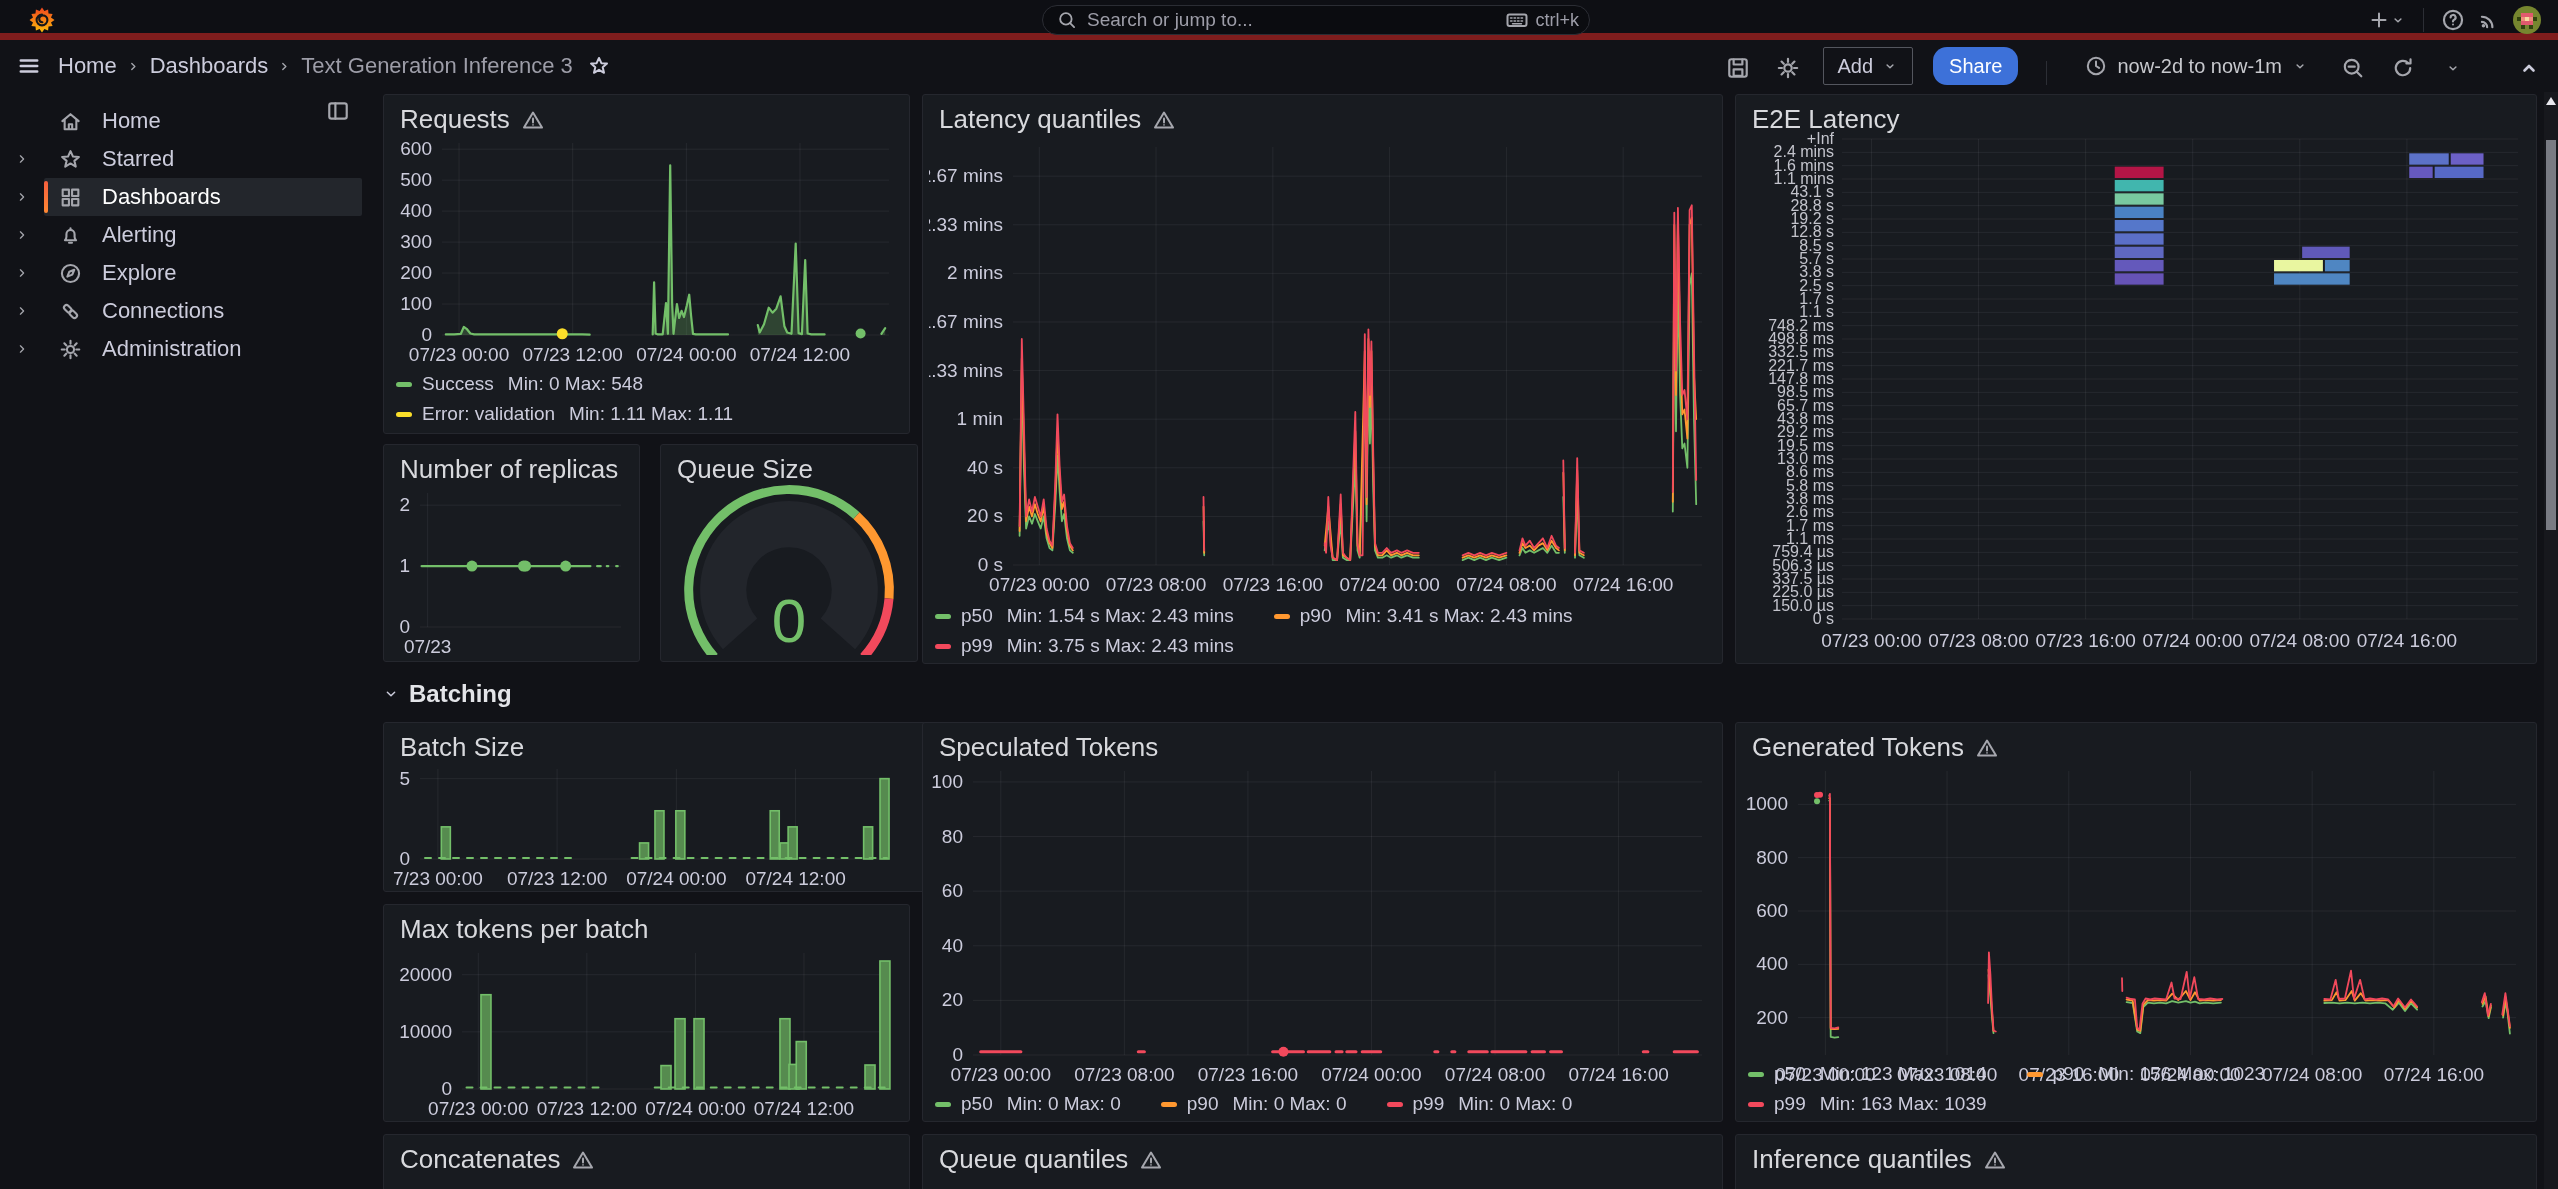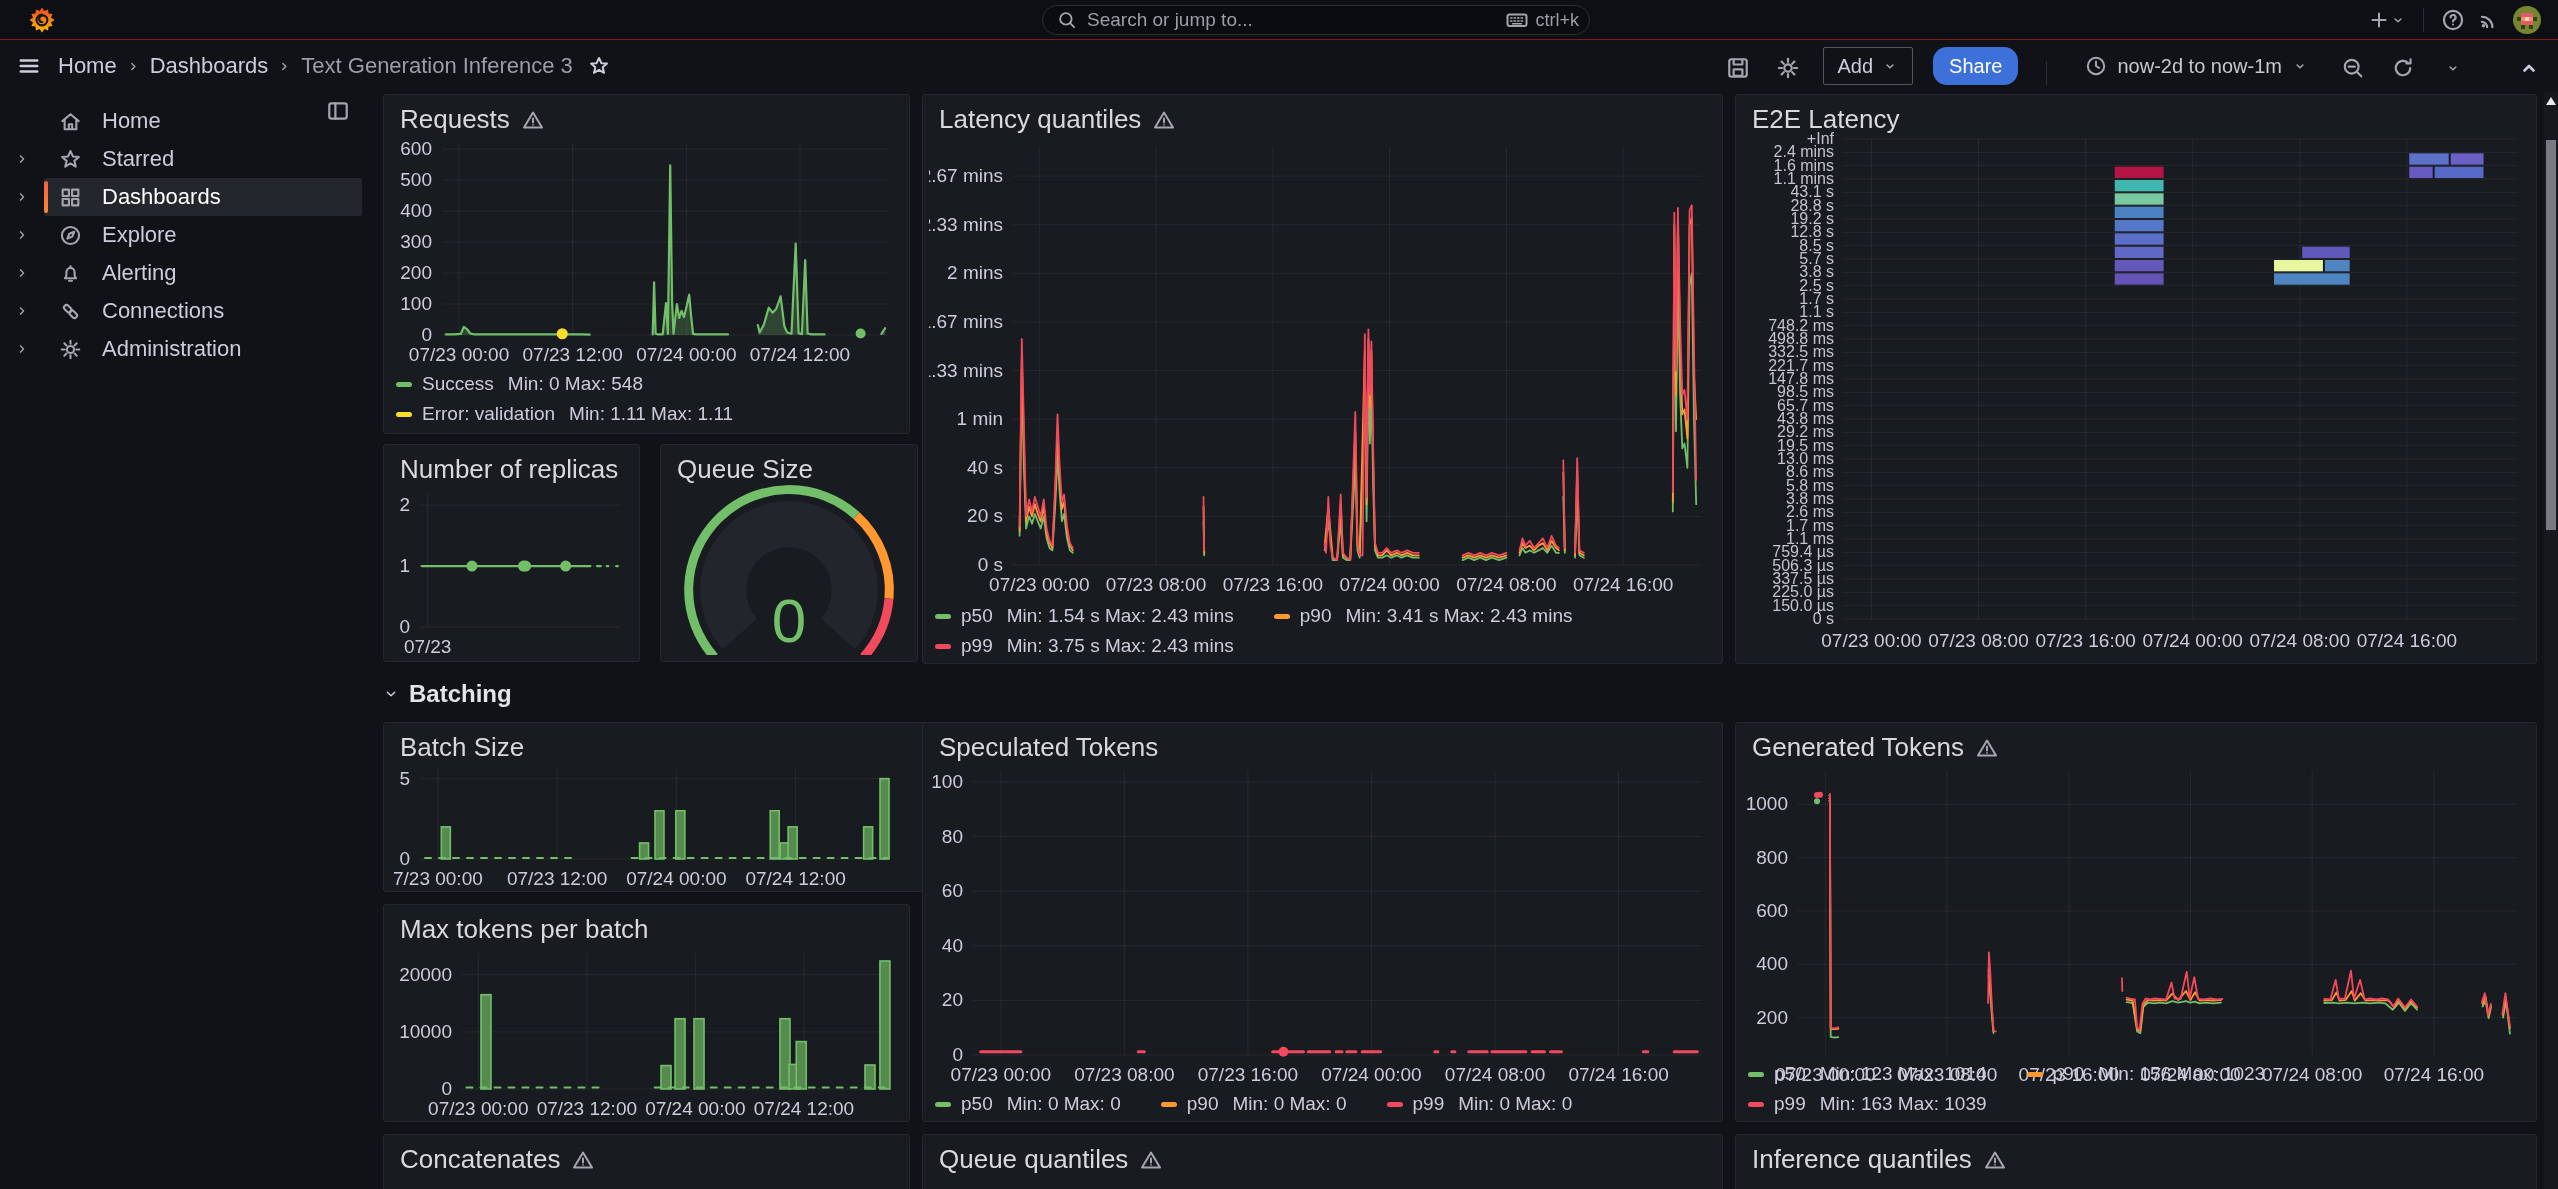--- a/index.html
+++ b/index.html
@@ -7,21 +7,21 @@
   body {
     width:2558px; height:1189px; position:relative; overflow:hidden;
     background:#111217; color:#ccccdc;
     font-family:"Liberation Sans", sans-serif; font-size:20px;
   }
   svg { display:block; }
   .ico { stroke:#a5a6ad; fill:none; stroke-width:2; stroke-linecap:round; stroke-linejoin:round; }
   .ico.bright { stroke:#ccccdc; }
 
   
-  .topnav { position:absolute; left:0; top:0; right:0; height:40px; background:#0e0f14; border-bottom:1px solid #7f1d1d; }
+  .topnav { position:absolute; left:0; top:0; right:0; height:40px; background:#0e0f14; border-bottom:7px solid #7f1d1d; }
   .logo { position:absolute; left:28px; top:6px; }
   .search-box { position:absolute; left:1042px; top:5px; width:548px; height:30px; background:#0b0c10;
     border:1px solid #2b2d34; border-radius:16px; display:flex; align-items:center; padding:0 10px 0 14px; color:#9d9da8; font-size:19px; }
   .search-box .ph { flex:1; margin-left:10px; }
   .kbd-badge { display:flex; align-items:center; gap:7px; color:#9d9da8; font-size:18px; }
   .nav-right { position:absolute; right:14px; top:0; height:40px; display:flex; align-items:center; gap:6px; }
   .ibtn { height:34px; min-width:30px; display:flex; align-items:center; justify-content:center; border-radius:4px; cursor:pointer; padding:0 3px; }
   .vdiv { width:1px; height:24px; background:#2c2e35; margin:0 8px; }
   .avatar { width:28px; height:28px; border-radius:50%; background:#76862f; position:relative; overflow:hidden; }
   .avatar .px { position:absolute; left:8px; top:7px; width:4px; height:4px; background:#e05a6d;
@@ -276,42 +276,42 @@
   </div>
   <div class="side-row">
     <span class="side-chev">
         <svg class="ico" width="14" height="14" viewBox="0 0 22 22">
           <path d="M8.5 6l5 5-5 5"></path>
         </svg>
       </span>
     <span class="side-body">
       <span class="sicon">
         <svg class="ico" width="23" height="23" viewBox="0 0 22 22">
-            <circle cx="11" cy="11" r="8.2"></circle>
-            <path d="M14.6 7.4l-1.9 4.7-4.7 1.9 1.9-4.7z"></path>
+            <path d="M16.3 15.5H5.7c.9-.9 1.4-2 1.4-3.3V9.7a3.9 3.9 0 0 1 7.8 0v2.5c0 1.3.5 2.4 1.4 3.3z"></path>
+            <path d="M9.6 18h2.8"></path>
+            <path d="M11 4.2v1.4"></path>
           </svg>
       </span>
-      <span class="side-label">Explore</span>
+      <span class="side-label">Alerting</span>
     </span>
   </div>
   <div class="side-row">
     <span class="side-chev">
         <svg class="ico" width="14" height="14" viewBox="0 0 22 22">
           <path d="M8.5 6l5 5-5 5"></path>
         </svg>
       </span>
     <span class="side-body">
       <span class="sicon">
         <svg class="ico" width="23" height="23" viewBox="0 0 22 22">
-            <path d="M16.3 15.5H5.7c.9-.9 1.4-2 1.4-3.3V9.7a3.9 3.9 0 0 1 7.8 0v2.5c0 1.3.5 2.4 1.4 3.3z"></path>
-            <path d="M9.6 18h2.8"></path>
-            <path d="M11 4.2v1.4"></path>
+            <circle cx="11" cy="11" r="8.2"></circle>
+            <path d="M14.6 7.4l-1.9 4.7-4.7 1.9 1.9-4.7z"></path>
           </svg>
       </span>
-      <span class="side-label">Alerting</span>
+      <span class="side-label">Explore</span>
     </span>
   </div>
   <div class="side-row">
     <span class="side-chev">
         <svg class="ico" width="14" height="14" viewBox="0 0 22 22">
           <path d="M8.5 6l5 5-5 5"></path>
         </svg>
       </span>
     <span class="side-body">
       <span class="sicon">

